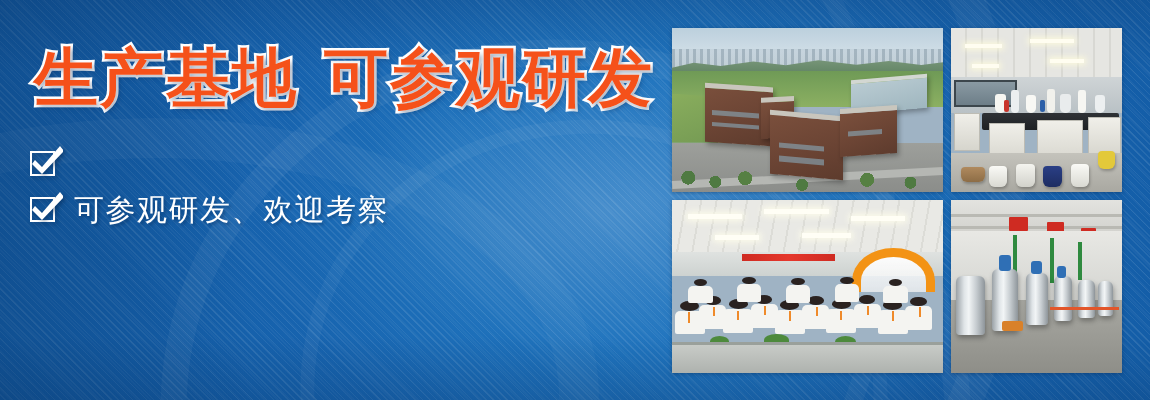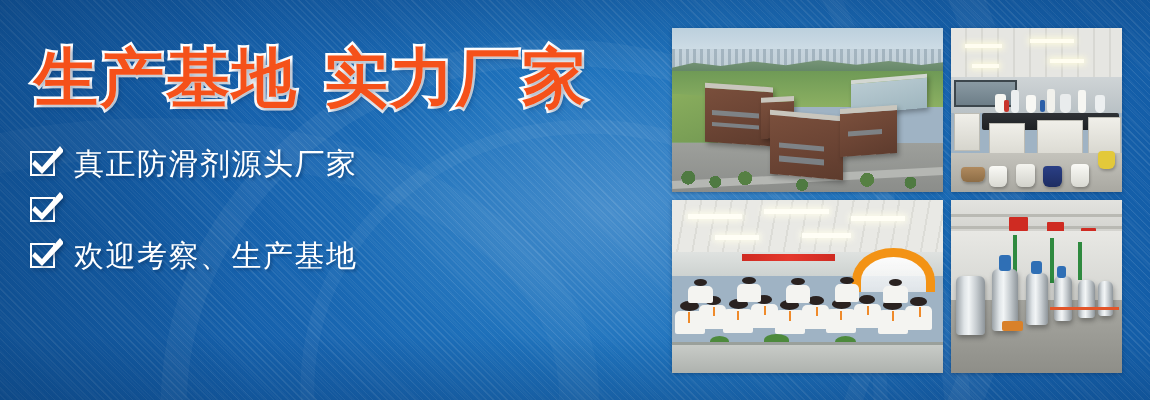--- a/index.html
+++ b/index.html
@@ -233,52 +233,43 @@
   <div class="arc a2"></div>
   <div class="arc a3"></div>
   <div class="arc a4"></div>
   <div class="arc a5"></div>
   <div class="glow"></div>
   <div class="vignette"></div>
 
   <div class="left">
 
     <div class="headline">
-      <span>生产基地</span><span class="gap"></span><span>实力厂家</span>
+      <span>生产基地</span><span class="gap"></span><span>可参观研发</span>
     </div>
 
     <div class="bullets">
+
 
       <div class="bullet">
         <span class="chk">
           <span class="box"></span>
           <svg class="tick" viewBox="0 0 32 32" aria-hidden="true">
             <path d="M4 16 L11 23 L29 2 L33 7 L11 30 L1 20 Z" fill="#ffffff"></path>
           </svg>
         </span>
-        <span class="bullet-text">真正防滑剂源头厂家</span>
       </div>
 
       <div class="bullet">
         <span class="chk">
           <span class="box"></span>
           <svg class="tick" viewBox="0 0 32 32" aria-hidden="true">
             <path d="M4 16 L11 23 L29 2 L33 7 L11 30 L1 20 Z" fill="#ffffff"></path>
           </svg>
         </span>
-      </div>
-
-      <div class="bullet">
-        <span class="chk">
-          <span class="box"></span>
-          <svg class="tick" viewBox="0 0 32 32" aria-hidden="true">
-            <path d="M4 16 L11 23 L29 2 L33 7 L11 30 L1 20 Z" fill="#ffffff"></path>
-          </svg>
-        </span>
-        <span class="bullet-text">欢迎考察、生产基地</span>
+        <span class="bullet-text">可参观研发、欢迎考察</span>
       </div>
 
 
     </div>
   </div>
 
   <div class="photos">
 
     <div class="photo p1">
       <div class="scene">

